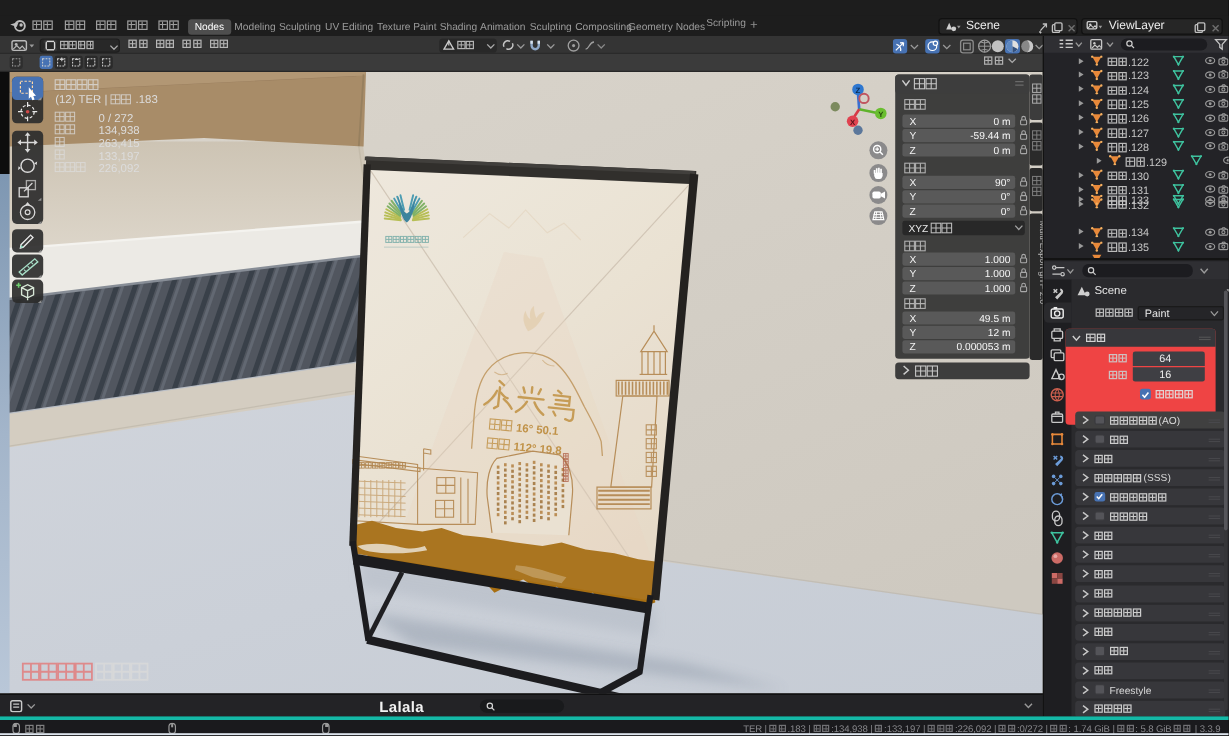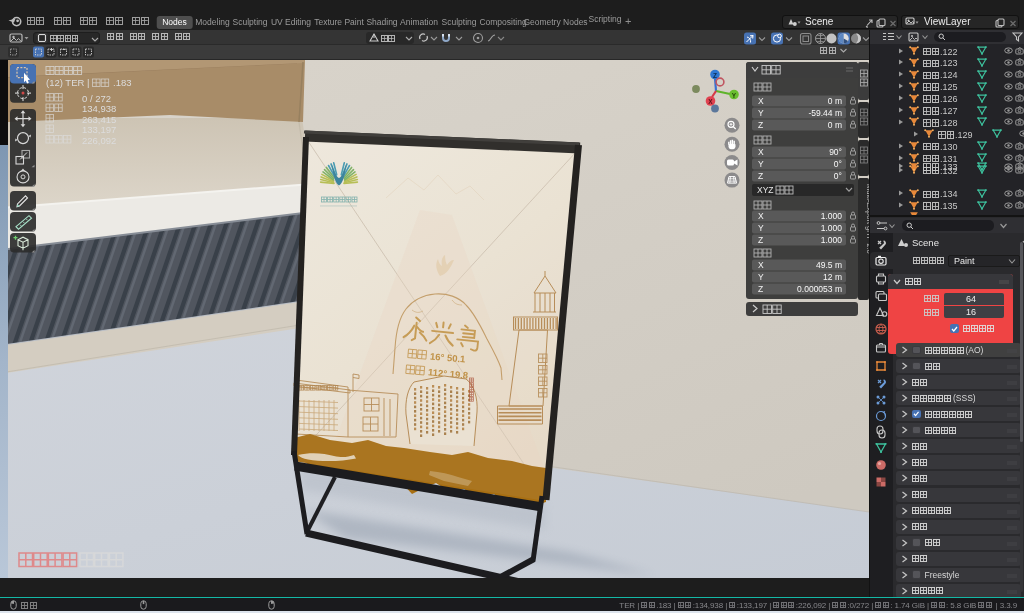--- a/index.html
+++ b/index.html
@@ -1716,21 +1716,38 @@
           <span style="display:inline-block;width:7.0px;height:7.0px;margin-right:1px;opacity:0.92;border:0.9px solid #dadada;background:linear-gradient(#dadada,#dadada) 50% 50%/100% 0.9px no-repeat,linear-gradient(#dadada,#dadada) 50% 50%/0.9px 100% no-repeat;"></span>
           <span style="display:inline-block;width:7.0px;height:7.0px;margin-right:1px;opacity:0.92;border:0.9px solid #dadada;background:linear-gradient(#dadada,#dadada) 50% 50%/100% 0.9px no-repeat,linear-gradient(#dadada,#dadada) 50% 50%/0.9px 100% no-repeat;"></span>
         </span>
         <svg class="abs" style="right:4px;top:6px" width="10" height="4" viewBox="0 0 10 4">
           <path d="M0 1 h10 M0 3 h10" stroke="#4a4a4e" stroke-width="0.8"></path>
         </svg>
       </div>
       <div class="abs" style="left:150px;top:25px;width:2.5px;height:350px;background:#353538;border-radius:2px"></div>
       <div class="abs" style="left:150px;top:25px;width:2.5px;height:200px;background:#55555a;border-radius:2px"></div>
     </div>
-<div class="abs" style="left:0;top:597px;width:1024px;height:14px;background:#1a1a1d;border-top:1px solid #14b8a6">
+<div class="abs" style="left:0;top:578px;width:869px;height:19px;background:#232326;border-top:1px solid #0e0e0e">
+<svg class="abs" style="left:8px;top:4px" width="26" height="11" viewBox="0 0 26 11">
+<rect x="1" y="1" width="9" height="9" rx="1.5" fill="none" stroke="#c9c9c9" stroke-width="1.2"></rect>
+        <path d="M3 3.8 h5 M3 6.2 h5" stroke="#c9c9c9" stroke-width="1"></path>
+<path d="M15 4 l3 3 3-3" stroke="#999" stroke-width="1.1" fill="none"></path>
+      </svg>
+<span class="abs" style="left:316px;top:3px;color:#f2f2f2;font-size:12.5px;font-weight:700;letter-spacing:0.3px">Lalala</span>
+<div class="abs" style="left:400px;top:3.5px;width:70px;height:11.5px;background:#191a1c;border-radius:6px">
+<svg class="abs" style="left:5px;top:2px" width="8" height="8" viewBox="0 0 8 8">
+          <circle cx="3.2" cy="3.2" r="2.2" fill="none" stroke="#d5d5d5" stroke-width="1"></circle>
+          <path d="M4.8 4.8 L7 7" stroke="#d5d5d5" stroke-width="1"></path>
+        </svg>
+</div>
+<svg class="abs" style="left:852px;top:6px" width="10" height="7" viewBox="0 0 10 7">
+        <path d="M2 1.5 l3 3 3-3" stroke="#999" stroke-width="1.2" fill="none"></path>
+      </svg>
+</div>
+<div class="abs" style="left:0;top:597px;width:1024px;height:14px;background:#1a1a1d;border-top:3px solid #14b8a6">
 <div class="abs fx" style="left:10px;top:2px">
         <svg width="7" height="10" viewBox="0 0 7 10" style="margin-right:4px">
           <rect x="0.8" y="0.8" width="5.4" height="8.4" rx="2.7" fill="none" stroke="#9a9a9a" stroke-width="1"></rect>
           <path d="M3.5 0.8 v3" stroke="#9a9a9a" stroke-width="1"></path>
           <path d="M1.2 2 a2.3 2.3 0 0 1 2.3-1.2 v3 h-2.3 z" fill="#9a9a9a"></path>
         </svg>
         <span style="display:inline-block;width:7.0px;height:7.0px;margin-right:1.5px;margin-top:0px;opacity:0.8;vertical-align:middle;border:0.9px solid #9a9a9a;background:linear-gradient(#9a9a9a,#9a9a9a) 50% 50%/100% 0.9px no-repeat,linear-gradient(#9a9a9a,#9a9a9a) 50% 50%/0.9px 100% no-repeat;"></span>
         <span style="display:inline-block;width:7.0px;height:7.0px;margin-right:1.5px;margin-top:0px;opacity:0.8;vertical-align:middle;border:0.9px solid #9a9a9a;background:linear-gradient(#9a9a9a,#9a9a9a) 50% 50%/100% 0.9px no-repeat,linear-gradient(#9a9a9a,#9a9a9a) 50% 50%/0.9px 100% no-repeat;"></span>
       </div>
 <div class="abs fx" style="left:140px;top:2px">

